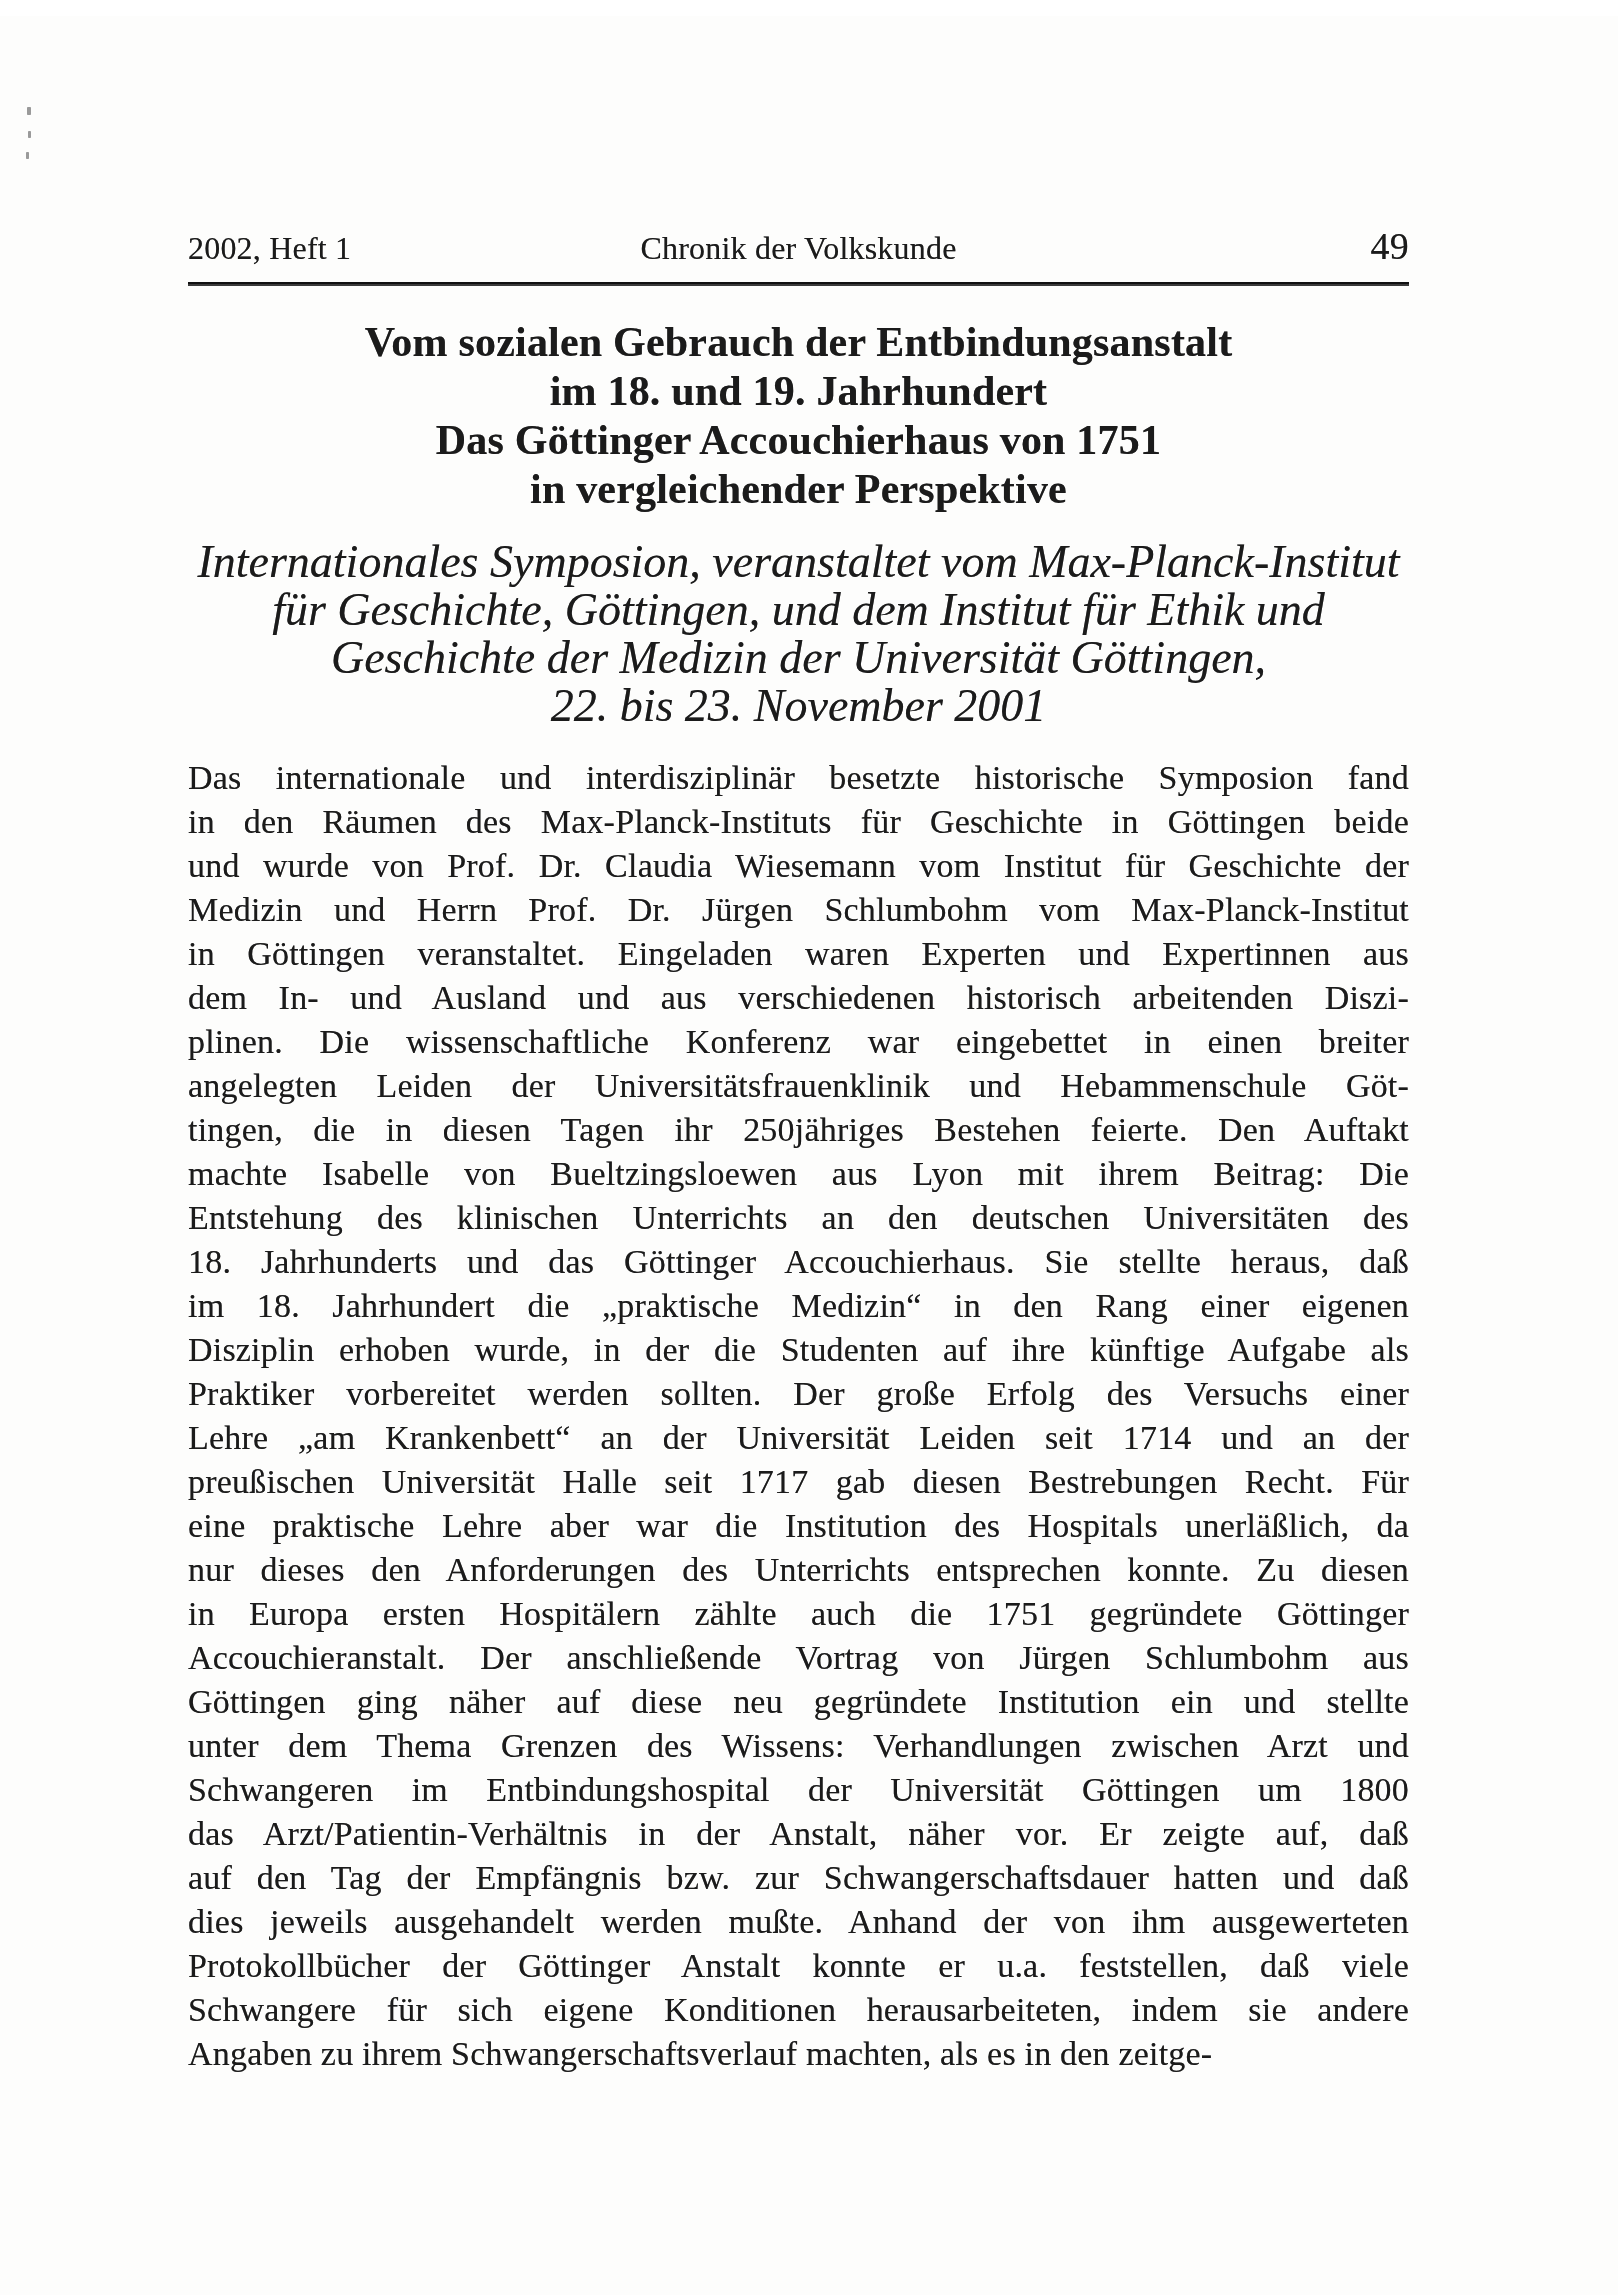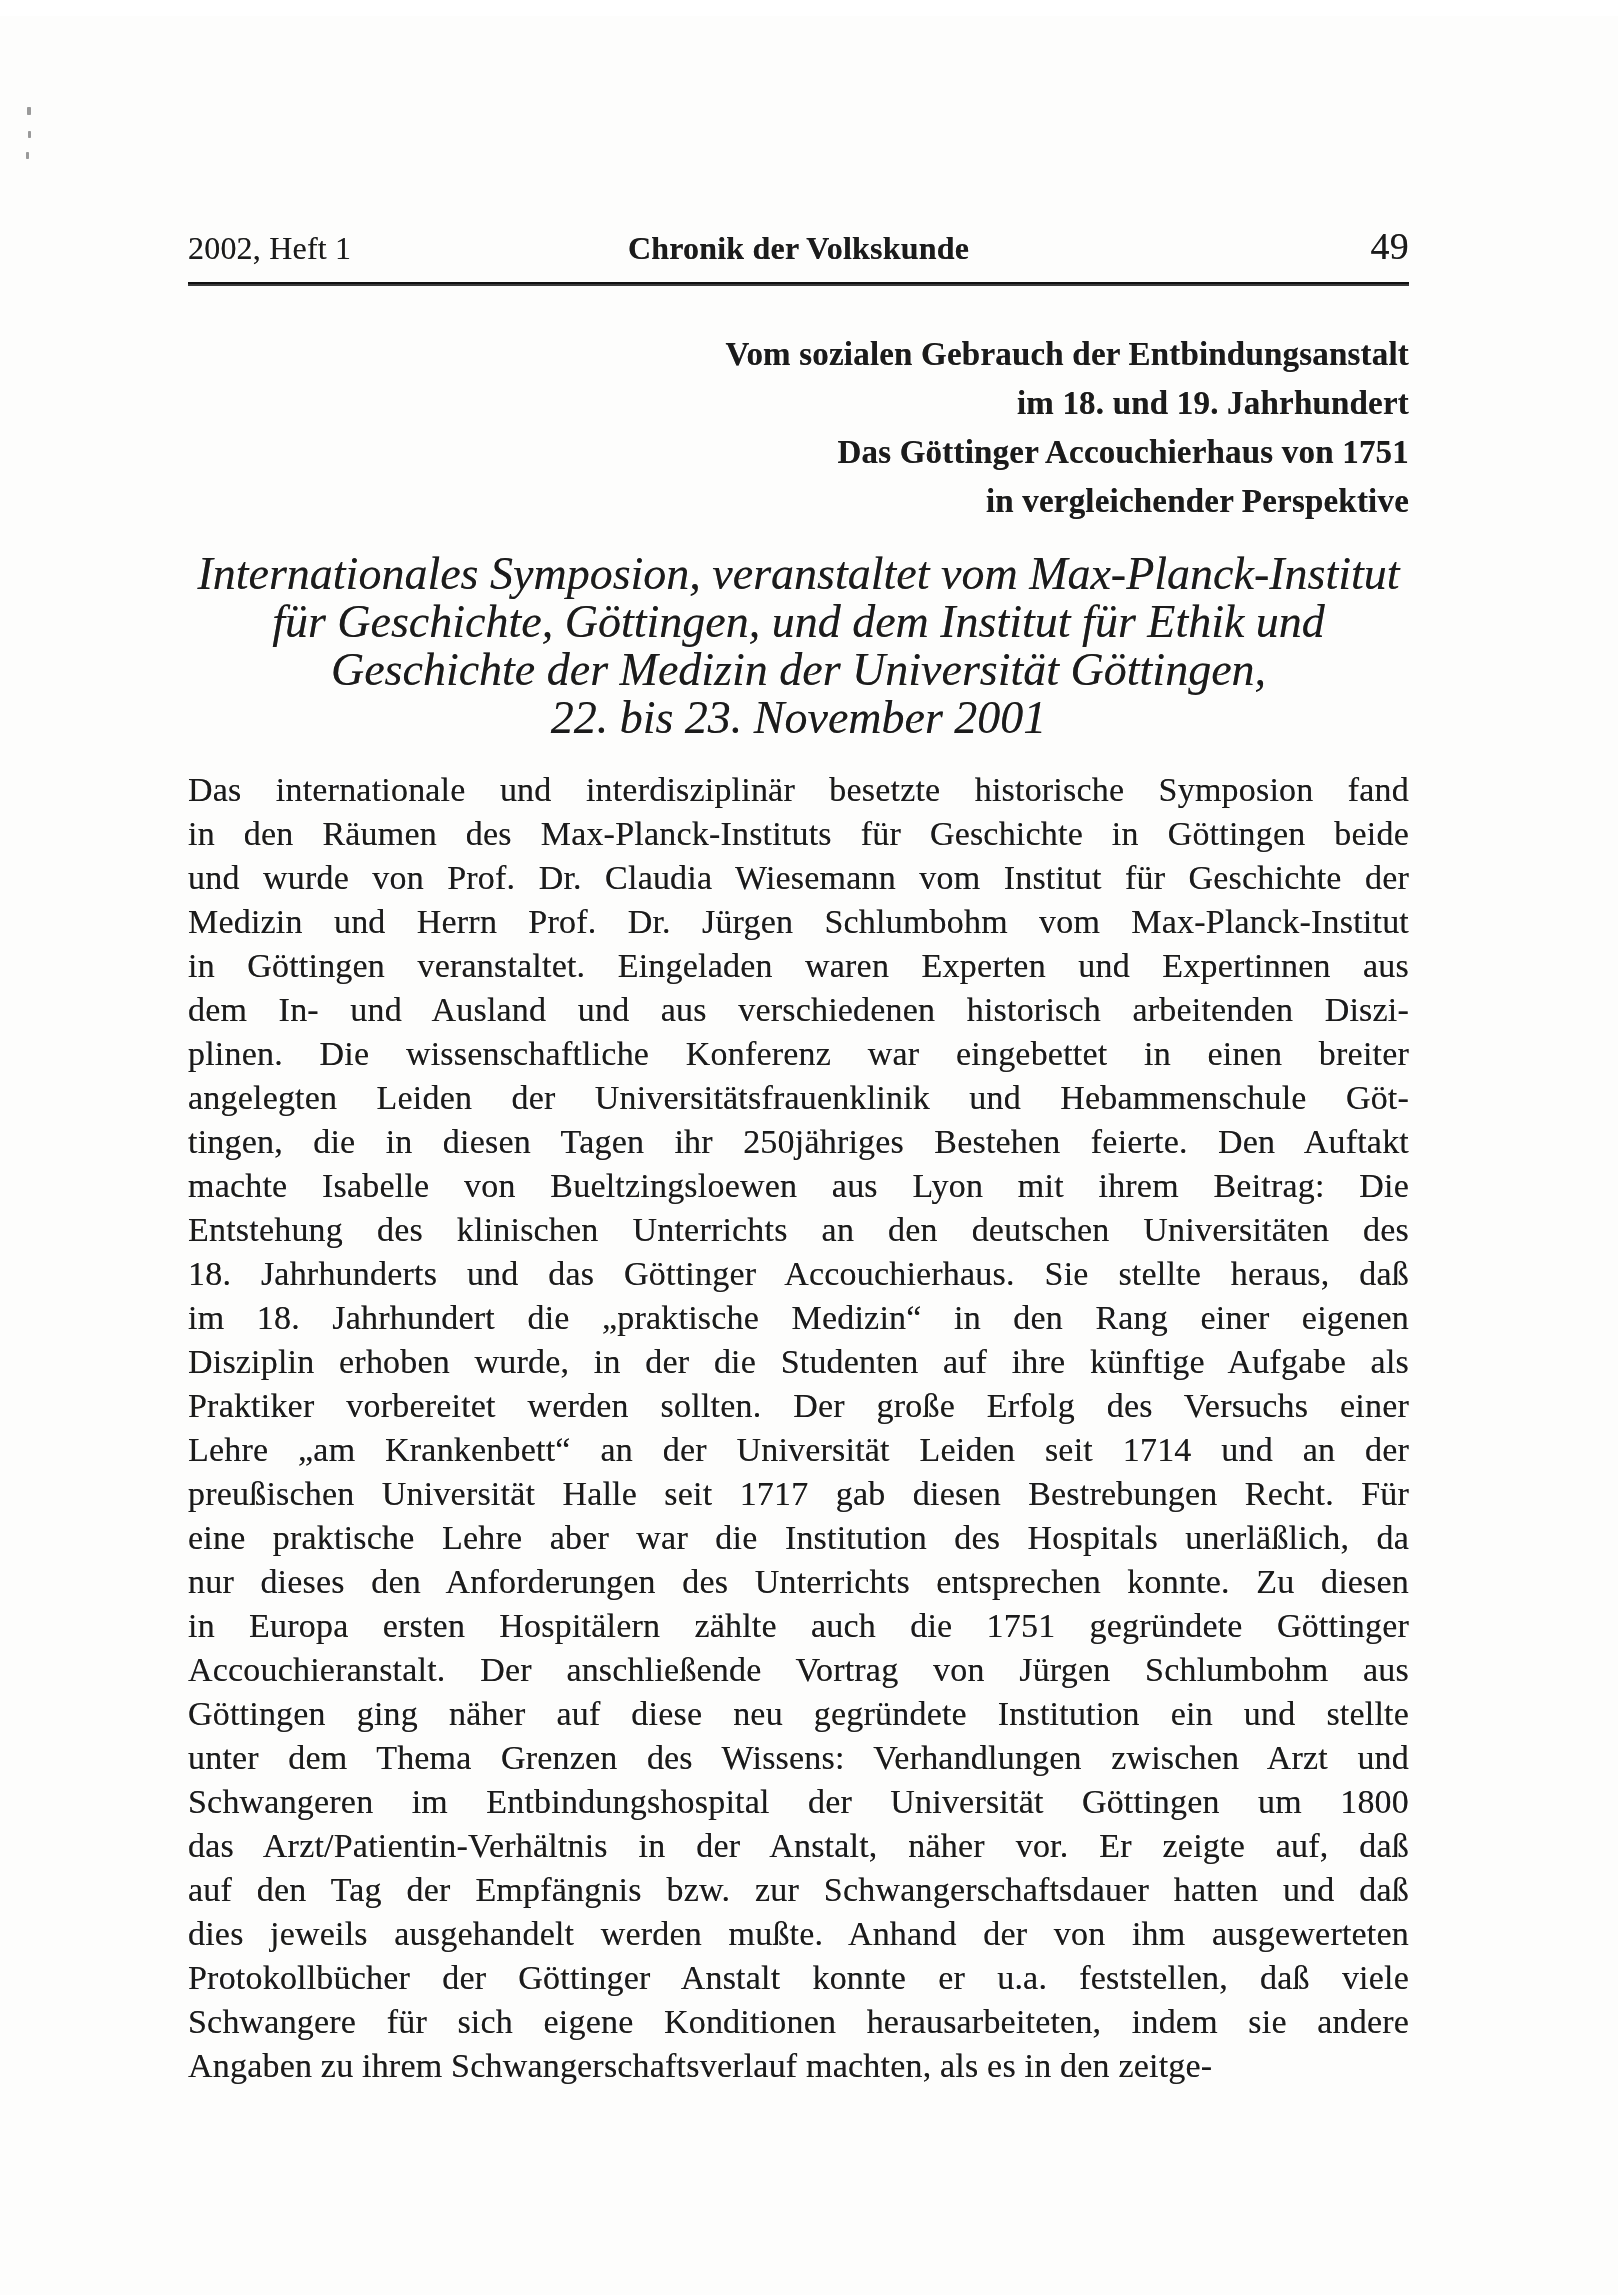--- a/index.html
+++ b/index.html
@@ -36,35 +36,35 @@
 
   .running-head {
     display: grid;
     grid-template-columns: 1fr auto 1fr;
     align-items: baseline;
     font-size: 32px;
     line-height: 37px;
     letter-spacing: 0.2px;
   }
   .running-head .left  { justify-self: start; }
-  .running-head .mid   { justify-self: center; font-weight: bold; }
+  .running-head .mid   { justify-self: center; }
   .running-head .right { justify-self: end; font-size: 38px; }
 
   .head-rule {
     margin-top: 14.6px;
     height: 4px;
     background: linear-gradient(to bottom, #111 0 60%, #3a3a3a 60% 100%);
     border: none;
   }
 
   .article-title {
-    margin-top: 44px;
-    text-align: right;
+    margin-top: 32px;
+    text-align: center;
     font-weight: bold;
-    font-size: 33px;
+    font-size: 42px;
     line-height: 49px;
     letter-spacing: 0.2px;
   }
 
   .symposium-subtitle {
     margin-top: 24px;
     text-align: center;
     font-size: 46px;
     line-height: 48px;
     font-style: italic;

